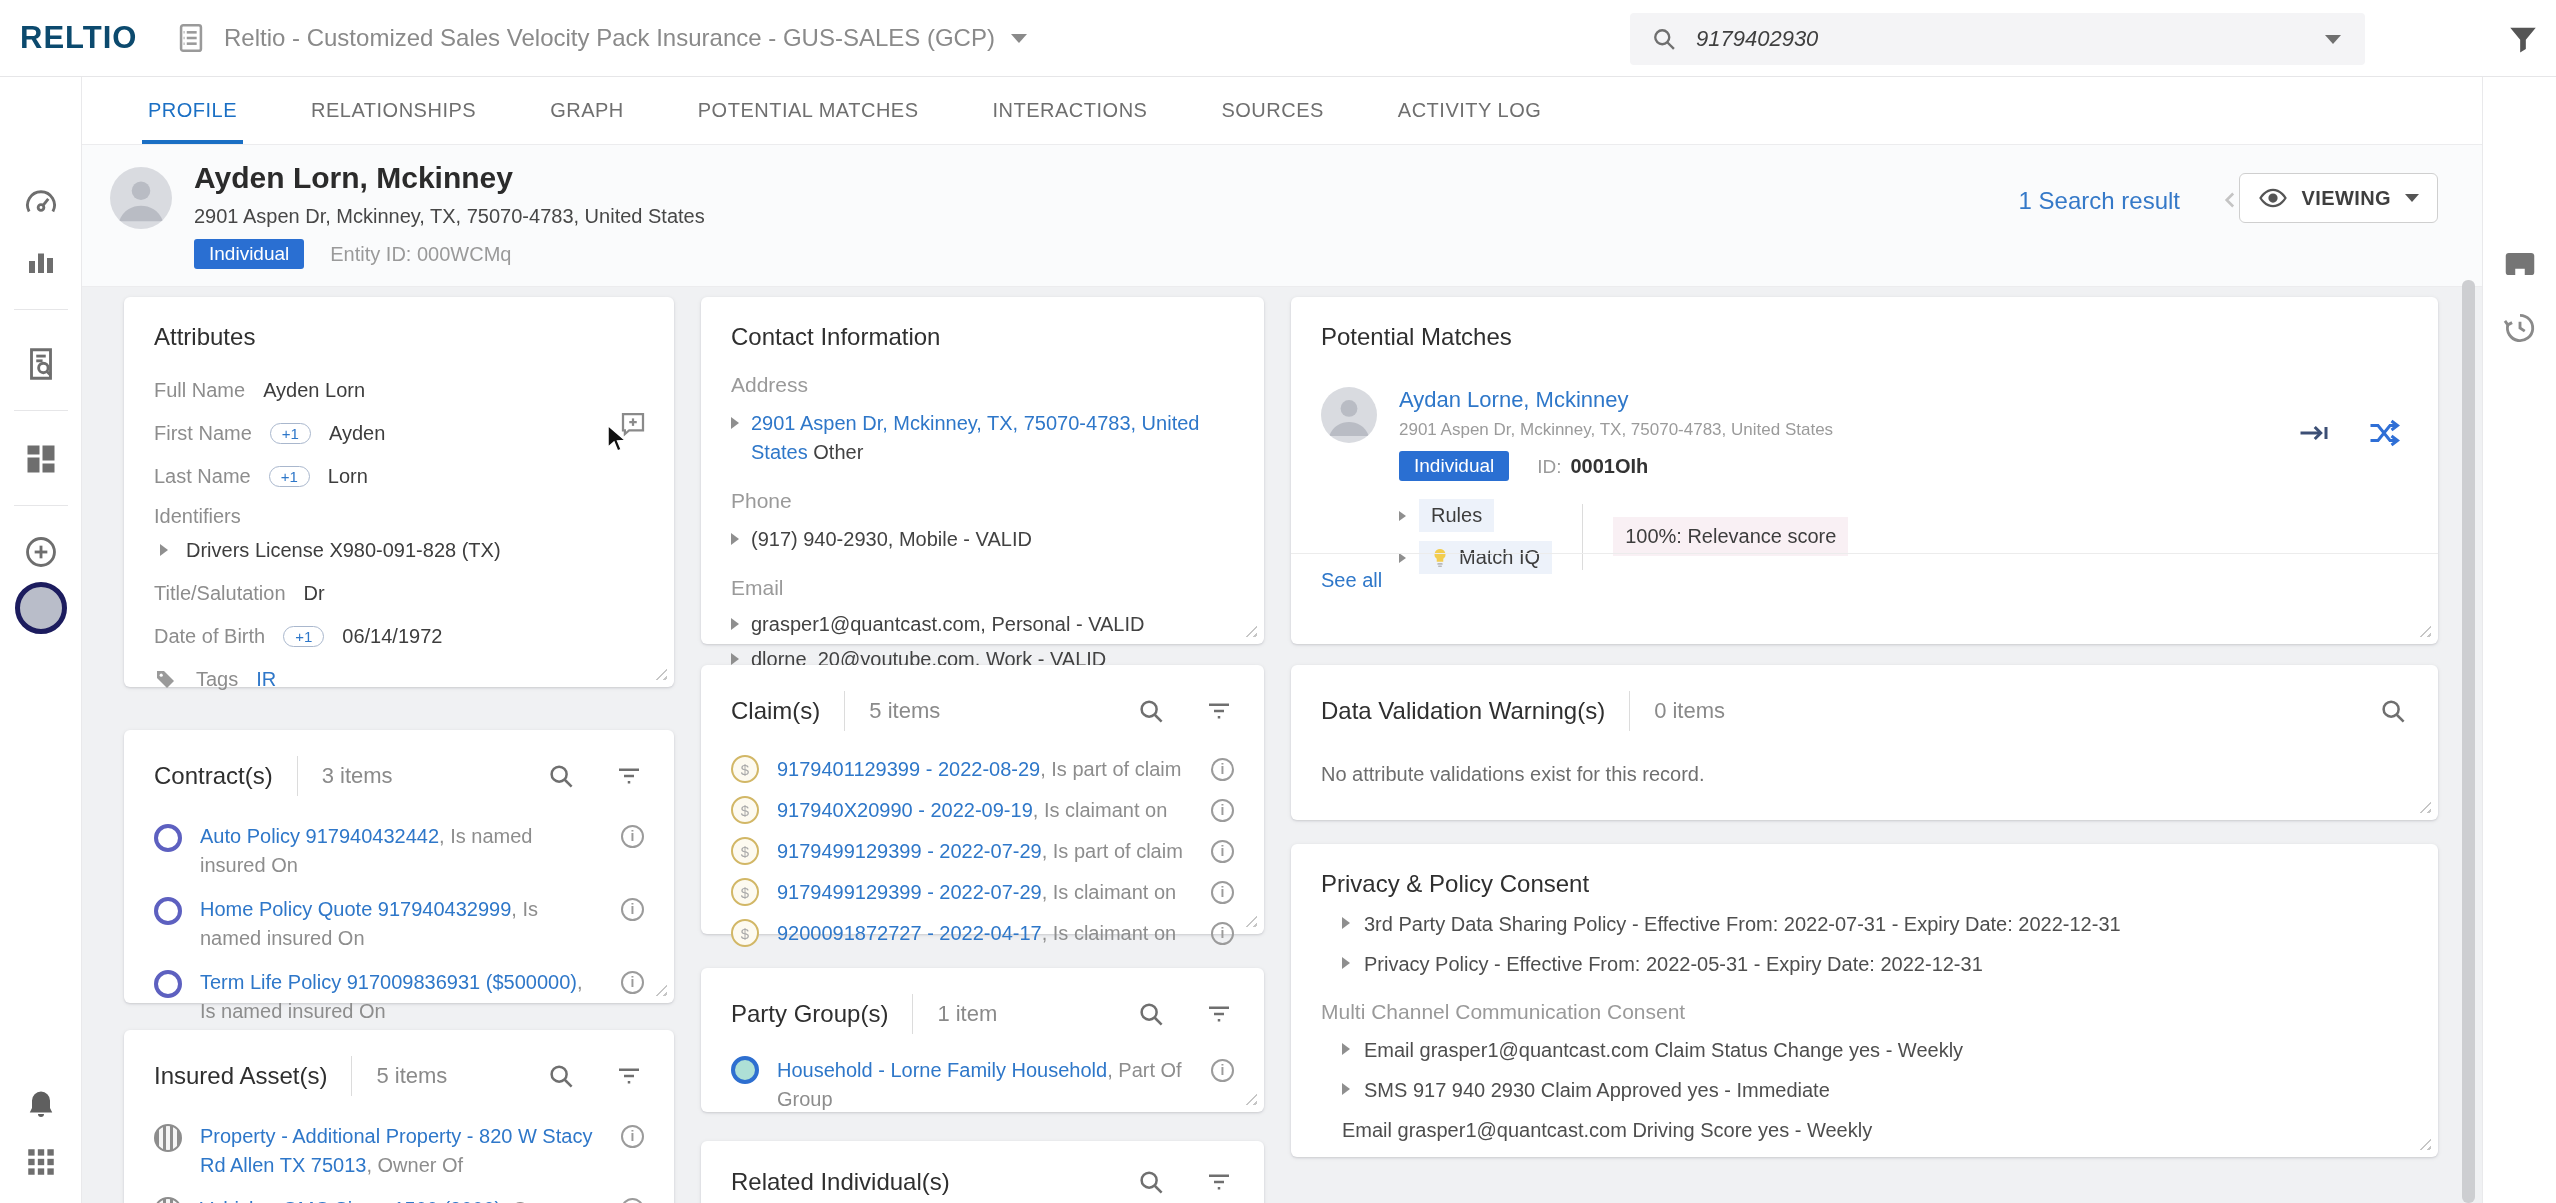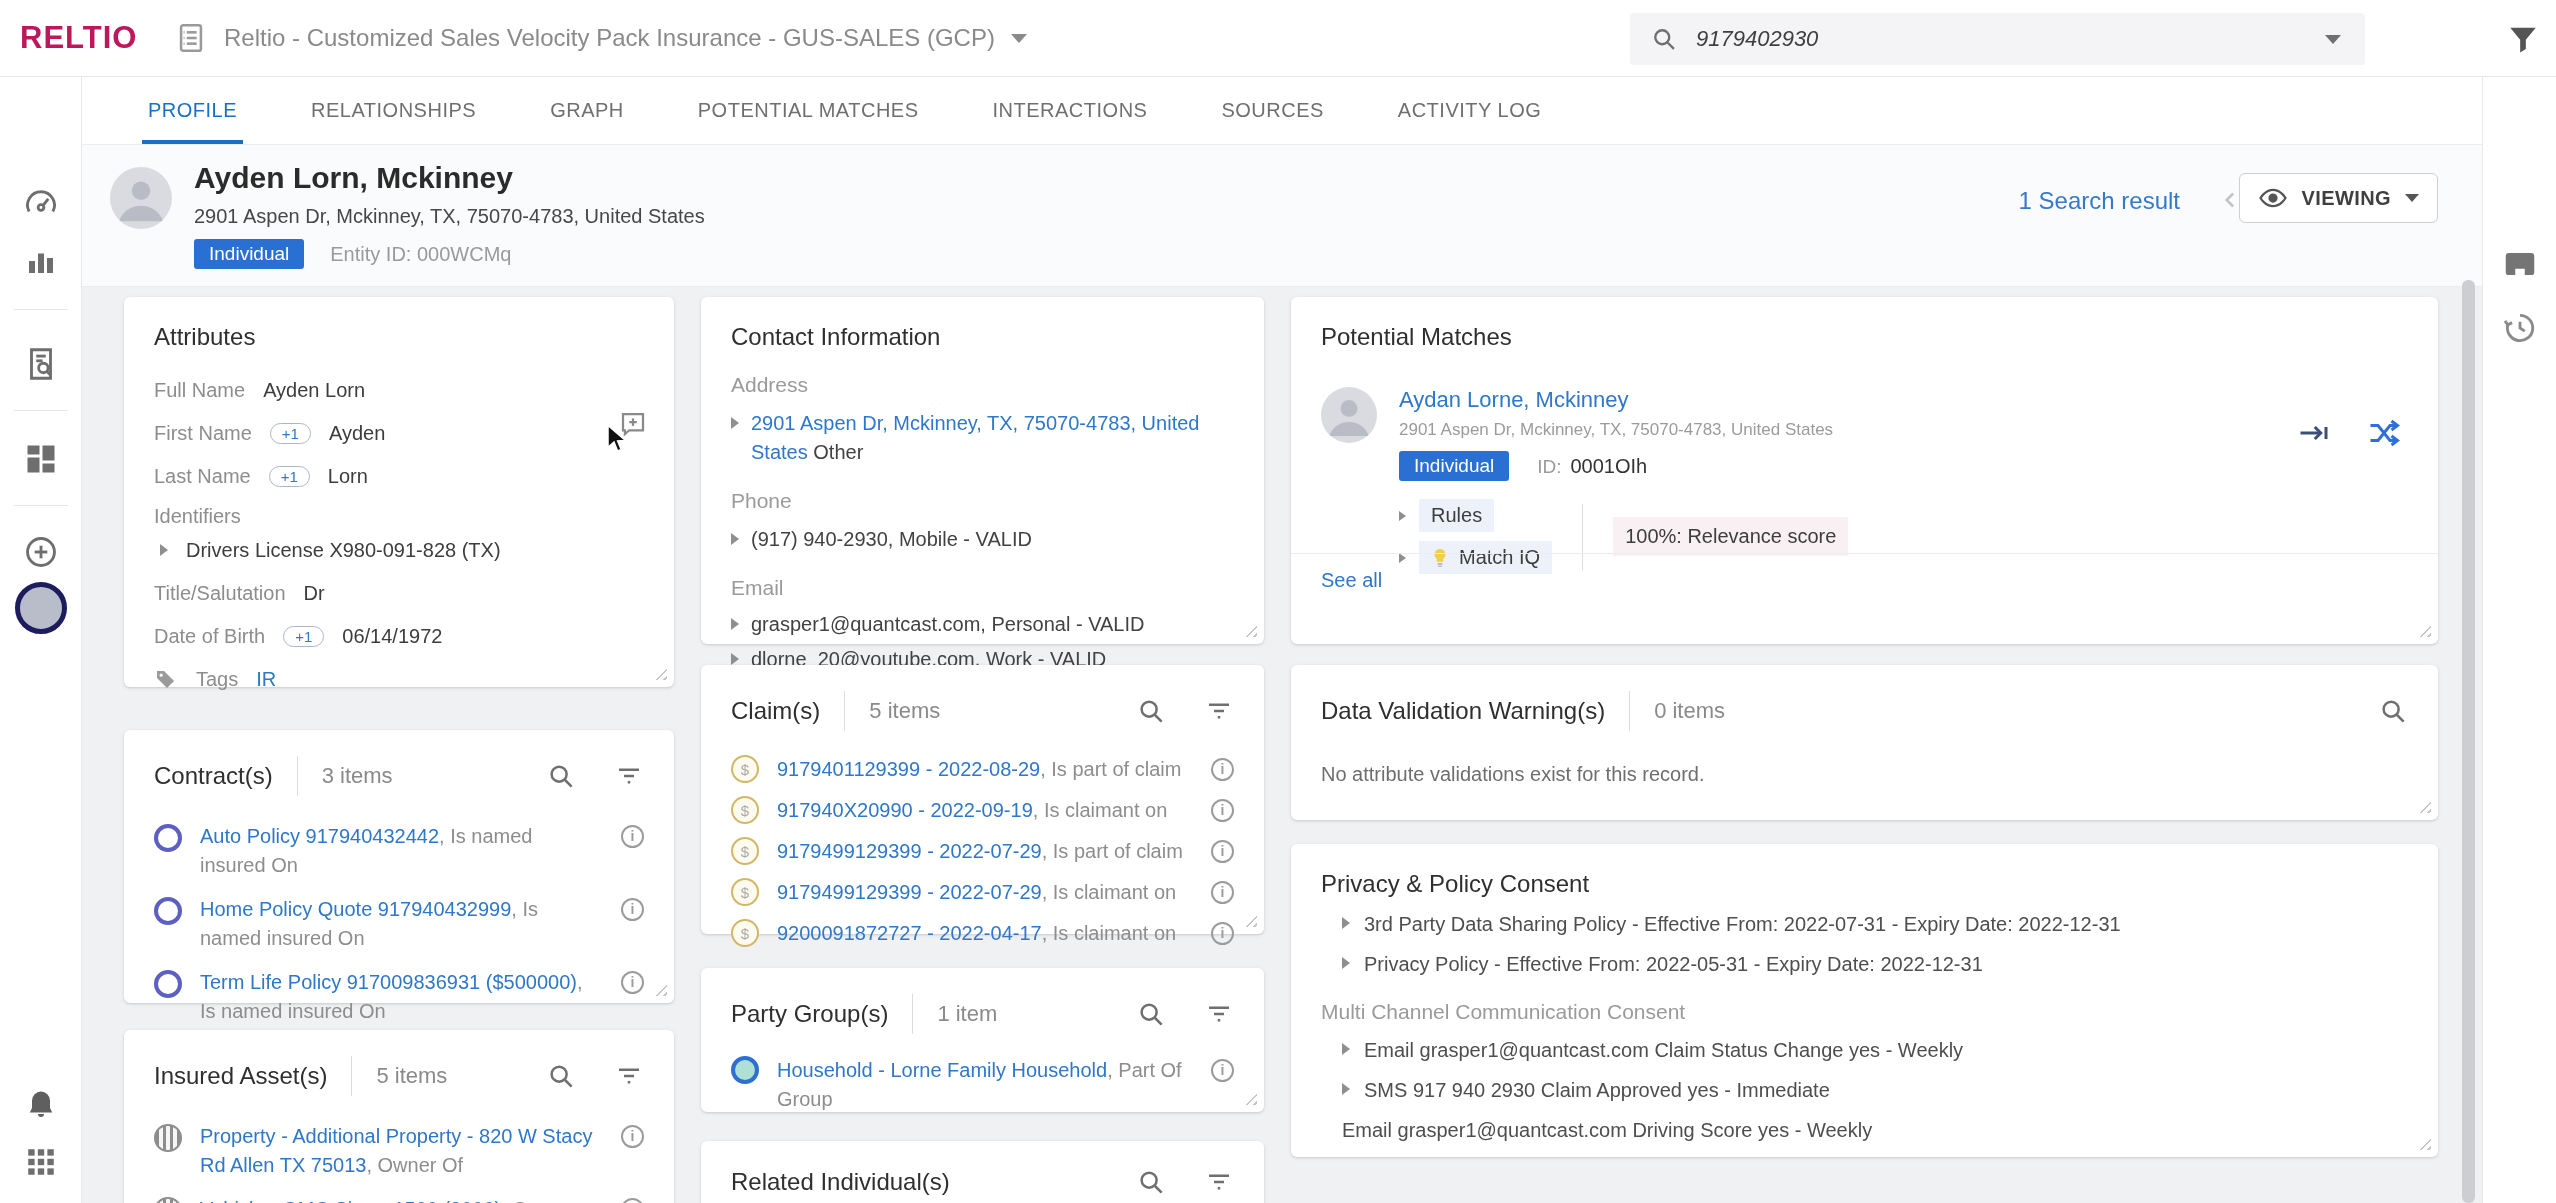--- a/index.html
+++ b/index.html
@@ -6,21 +6,21 @@
   html,body { margin:0; padding:0; }
   body {
     width:2556px; height:1203px; overflow:hidden; position:relative;
     font-family:"Liberation Sans", sans-serif; background:#f0f1f3; color:#3c3c3c;
   }
   svg { display:block; }
 
   
   .topbar { position:absolute; top:0; left:0; width:2556px; height:77px; background:#fff;
     border-bottom:1px solid #e6e6e8; display:flex; align-items:center; z-index:6; }
-  .logo { margin-left:20px; width:132px; font-size:31px; font-weight:700; color:#be185d; letter-spacing:1px; }
+  .logo { margin-left:20px; width:132px; font-size:31px; font-weight:700; color:#0c4a6e; letter-spacing:1px; }
   .tenant { display:flex; align-items:center; gap:16px; margin-left:22px; color:#8a8a8a; font-size:24px; cursor:default; }
   .caret { width:0; height:0; border-left:8px solid transparent; border-right:8px solid transparent; border-top:9px solid #8a8a8a; }
   .search-pill { position:absolute; left:1630px; top:13px; width:735px; height:52px; background:#f4f4f6;
     border-radius:4px; display:flex; align-items:center; padding:0 20px; }
   .search-pill input { border:none; outline:none; background:transparent; font-size:22px; color:#3f3f3f;
     flex:1; margin-left:16px; font-family:inherit;font-style:italic; }
   .pill-caret { border-top-color:#6f6f6f; margin-right:4px; }
   .topbar-funnel { position:absolute; right:16px; top:22px; }
 
   
@@ -110,21 +110,21 @@
   .sec-row { display:flex; gap:12px; font-size:20px; color:#424242; margin-top:12px; line-height:29px; }
   .sec-row .tri { margin-top:8px; }
 
   
   .match { display:flex; gap:22px; margin-top:36px; position:relative; }
   .match-avatar { width:56px; height:56px; border-radius:50%; background:#d9dbe0; overflow:hidden; flex:0 0 56px; }
   .match-name { font-size:22px; font-weight:500; color:#2e77c9; }
   .match-addr { font-size:17px; color:#9b9b9b; margin-top:7px; }
   .match-idrow { margin-top:11px; display:flex; align-items:center; gap:28px; }
   .id-label { font-size:19px; color:#9b9b9b; }
-  .id-val { font-size:20px; font-weight:400; color:#333; }
+  .id-val { font-size:20px; font-weight:700; color:#333; }
   .match-rules { margin-top:18px; display:flex; align-items:center; }
   .rule-col { display:flex; flex-direction:column; gap:9px; }
   .rule-line { display:flex; align-items:center; gap:12px; }
   .rule-line .tri { margin-top:0; border-left-width:7px; border-top-width:5px; border-bottom-width:5px; }
   .rule-pill { background:#edf2fa; padding:5px 12px; font-size:20px; color:#3d3d3d; display:flex; align-items:center; gap:10px; }
   .rules-sep { width:1px; height:66px; background:#dcdcdc; margin:0 30px; }
   .relevance { background:#f9f0f4; padding:8px 12px; font-size:20px; color:#3d3d3d; }
   .match-actions { position:absolute; right:6px; top:28px; display:flex; gap:34px; }
   .card-foot { position:absolute; left:0; right:0; top:256px; border-top:1px solid #ececec;
     padding:15px 30px; font-size:20px; color:#2e77c9; font-weight:500; }

